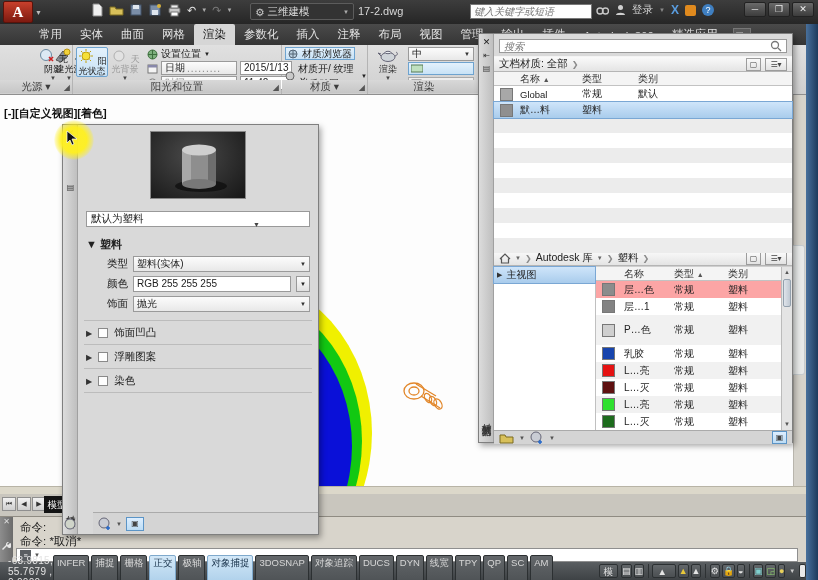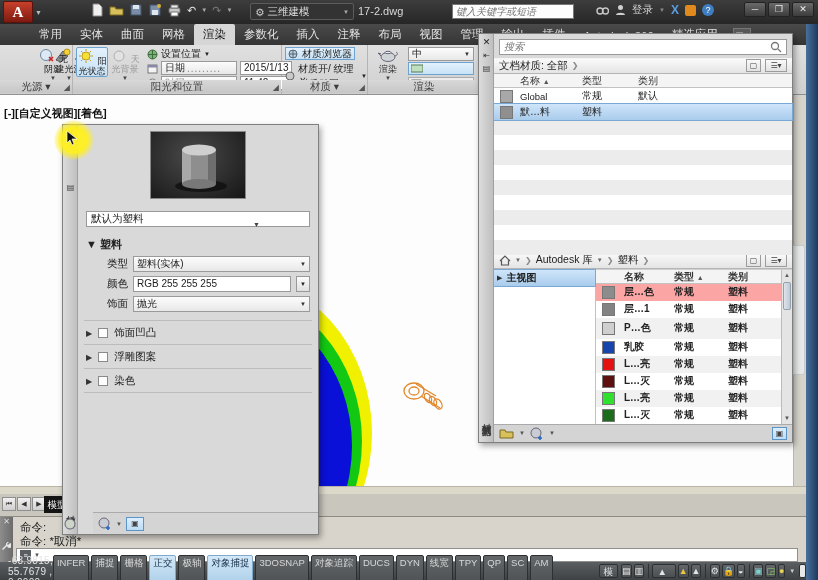--- a/index.html
+++ b/index.html
@@ -10,21 +10,21 @@
   .ic { display:inline-block; vertical-align:middle; }
 
   
   .titlebar { left:0; top:0; width:818px; height:24px; background:linear-gradient(#3d3d3d,#262626); }
   .logo { left:3px; top:1px; width:30px; height:22px; background:linear-gradient(#c8402c,#7e1a10); border:1px solid #5a120a; border-radius:2px; color:#fff; font-weight:bold; font-size:15px; text-align:center; line-height:20px; font-family:"Liberation Serif",serif; }
   .logo-dd { left:35px; top:9px; color:#bbb; font-size:7px; }
   .qat { left:90px; top:3px; display:flex; gap:5px; align-items:center; }
   .qat .dd { color:#aaa; font-size:6px; }
   .wsbox { left:250px; top:3px; width:104px; height:17px; background:#333; border:1px solid #5c5c5c; border-radius:2px; color:#ddd; display:flex; align-items:center; gap:3px; padding:0 4px; font-size:10.5px; }
   .fname { left:358px; top:5px; color:#d8d8d8; font-size:11px; }
-  .icsearch { left:452px; top:4px; width:122px; height:15px; background:#fdfdfd; border:1px solid #777; font-size:10px; font-style:italic; color:#888; padding:0 3px; }
+  .icsearch { left:470px; top:4px; width:122px; height:15px; background:#fdfdfd; border:1px solid #777; font-size:10px; font-style:italic; color:#888; padding:0 3px; }
   .titleicons { left:596px; top:3px; display:flex; align-items:center; gap:6px; color:#ccc; }
   .signin { color:#d8d8d8; font-size:10.5px; }
   .winctl { right:4px; top:2px; display:flex; gap:2px; }
   .winbtn { width:22px; height:15px; background:linear-gradient(#6a6a6a,#3c3c3c); border:1px solid #222; border-radius:2px; color:#eee; font-size:9px; line-height:13px; text-align:center; }
 
   
   .tabrow { left:0; top:24px; width:818px; height:21px; background:linear-gradient(#4a4a4a,#353535); display:flex; align-items:flex-end; padding-left:30px; }
   .rtab { padding:3px 9px 3px; color:#e3e3e3; font-size:11.5px; white-space:nowrap; }
   .rtab.active { background:#d6d6d6; color:#111; border-radius:2px 2px 0 0; }
   .rib-extra { width:18px; height:14px; margin:0 0 3px 6px; background:#5a5a5a; border:1px solid #777; color:#ccc; font-size:8px; text-align:center; line-height:12px; }
@@ -486,21 +486,21 @@
           <span class="chev">❯</span>
         <span>Autodesk 库</span>
           <span style="font-size:6px;color:#666;">▼</span>
           <span class="chev">❯</span>
         <span>塑料</span>
           <span class="chev">❯</span>
         <span class="spacer"></span>
         <div class="barbtn">▢</div>
         <div class="barbtn" style="width:22px;">☰▾</div>
       </div>
-      <div style="position:relative;flex:1;display:flex;background:#fff;border-top:1px solid #cfcfcf;font-weight:bold;">
+      <div style="position:relative;flex:1;display:flex;background:#fff;border-top:1px solid #cfcfcf;">
         <div style="width:102px;border-right:1px solid #c0c0c0;background:#fff;">
           <div class="sel" style="height:16px;display:flex;align-items:center;gap:4px;padding:0 3px;font-size:10px;">
             <span style="font-size:7px;color:#333;">▶</span>
             <span>主视图</span>
           </div>
         </div>
         <div style="flex:1;position:relative;">
           <div class="gridhead lgrid">
             <div></div>
             <div style="padding:0 2px;">名称</div>
@@ -516,21 +516,21 @@
               <div>塑料</div>
           </div>
           <div class="trow lgrid" style="height:17px;">
             <div>
                 <div class="swatch" style="background-color: rgb(131, 131, 131);"></div>
               </div>
             <div>层…1</div>
               <div>常规</div>
               <div>塑料</div>
           </div>
-          <div class="trow lgrid" style="height:21px;background:#f1f1f1;">
+          <div class="trow lgrid" style="height:30px;background:#f1f1f1;">
             <div>
                 <div class="swatch" style="background-color: rgb(207, 207, 207);"></div>
               </div>
             <div>P…色</div>
               <div>常规</div>
               <div>塑料</div>
           </div>
           <div class="trow lgrid" style="height:17px;">
             <div>
                 <div class="swatch" style="background-color: rgb(23, 68, 173);"></div>

